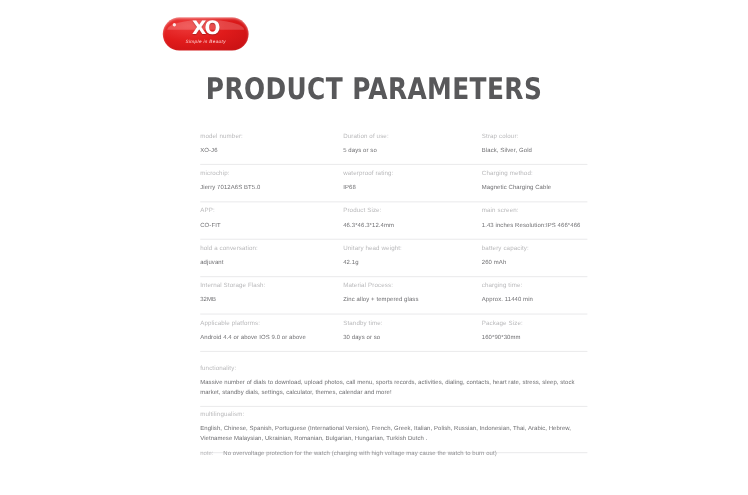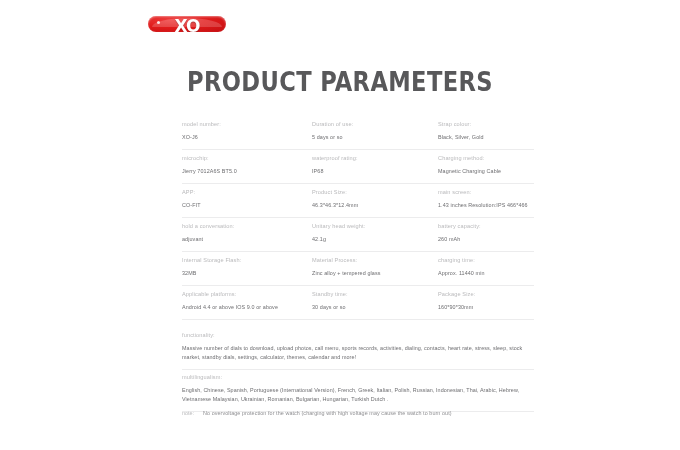--- a/index.html
+++ b/index.html
@@ -9,21 +9,21 @@
     font-family:"Liberation Sans","DejaVu Sans",sans-serif;
     overflow:hidden;
     position:relative;
     -webkit-font-smoothing:antialiased;
   }
   .page{position:absolute;inset:0;}
 
   
   .logo-wrap{position:absolute;left:148px;top:16px;width:78px;height:30px;}
   .logo-badge{
-    width:78px;height:16px;border-radius:15px;
+    width:78px;height:30px;border-radius:15px;
     background:radial-gradient(ellipse at 30% 25%, #ee3b3b 0%, #e01b1b 45%, #c40f12 100%);
     box-shadow:inset 0 1px 2px rgba(255,255,255,.45);
     position:relative;overflow:hidden;
   }
   .logo-badge:before{
     content:"";position:absolute;left:4px;top:2px;right:4px;height:9px;
     border-radius:50%/100% 100% 0 0;background:rgba(255,255,255,.18);
   }
   .logo-xo{
     position:absolute;left:0;right:0;top:2px;

